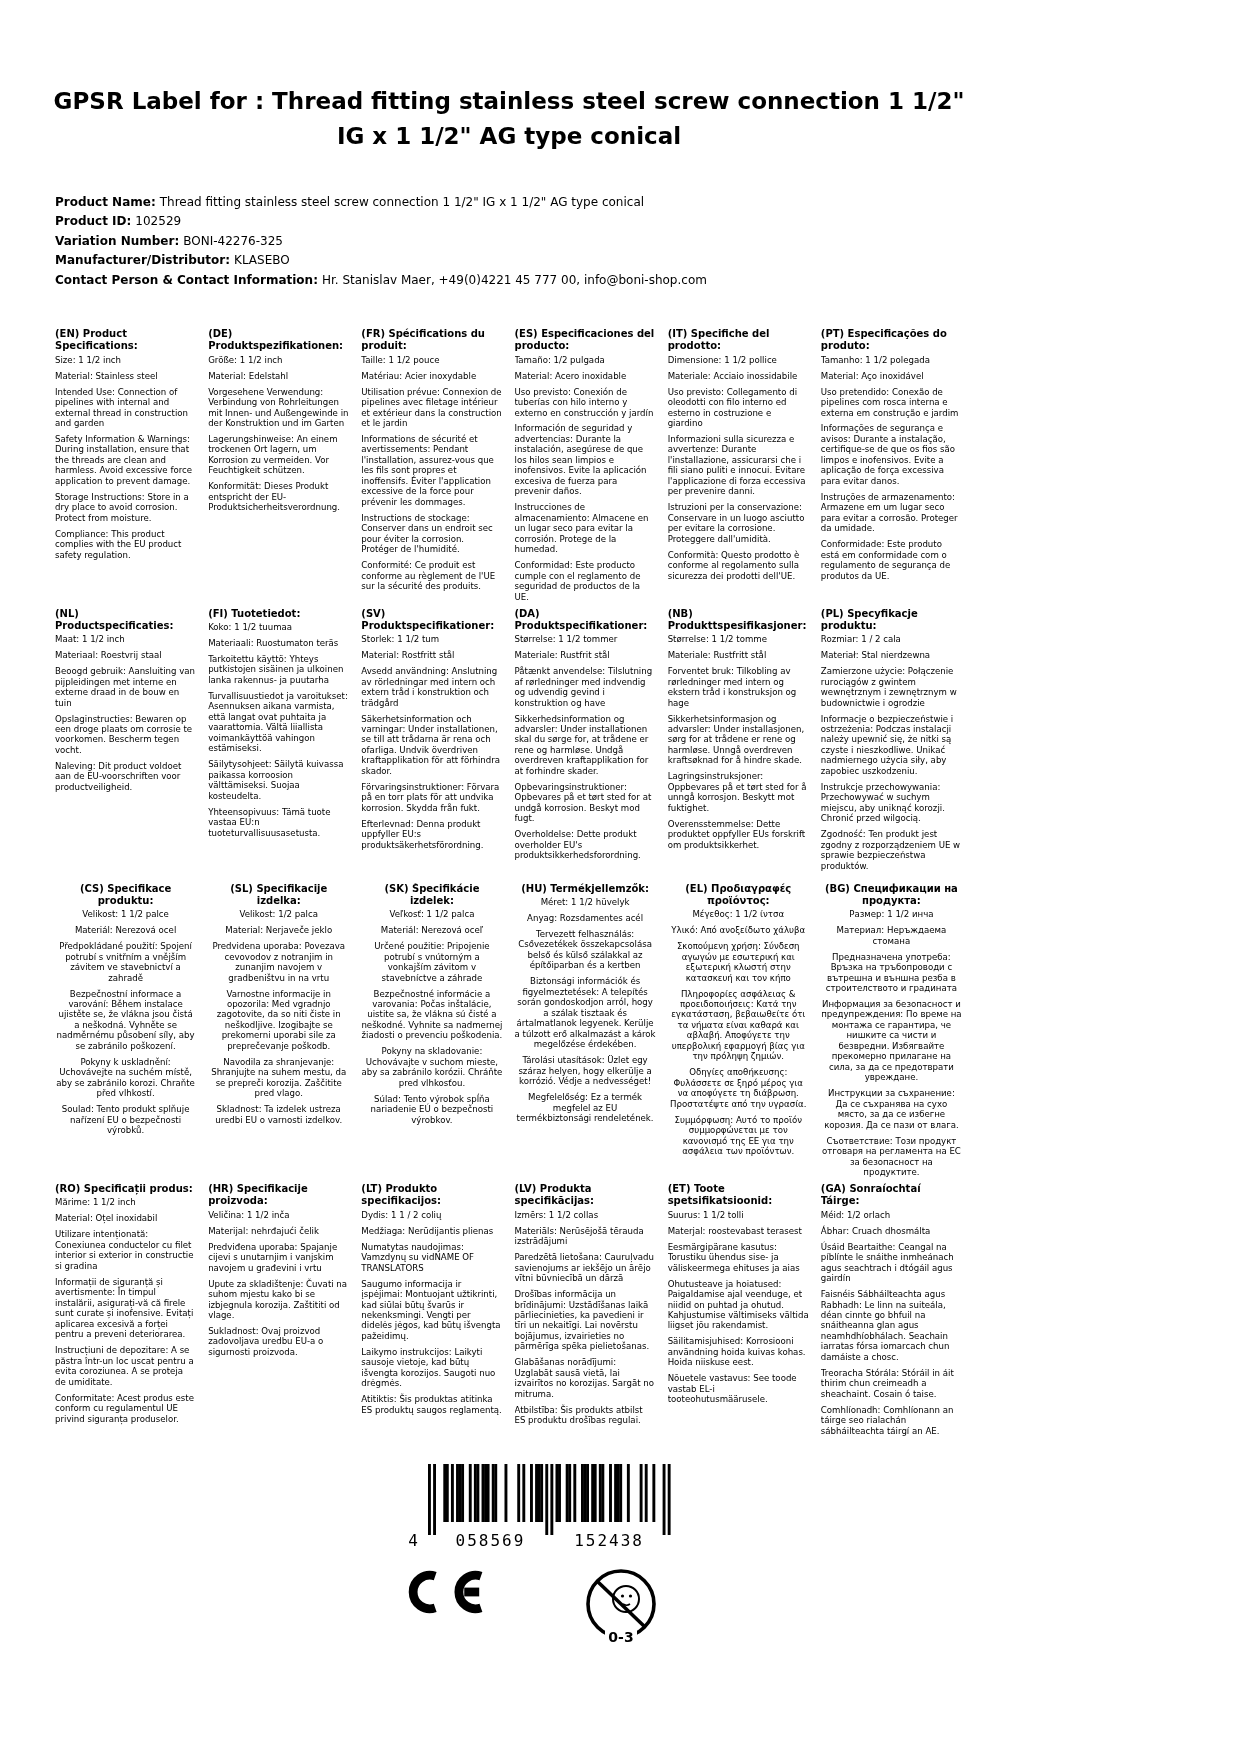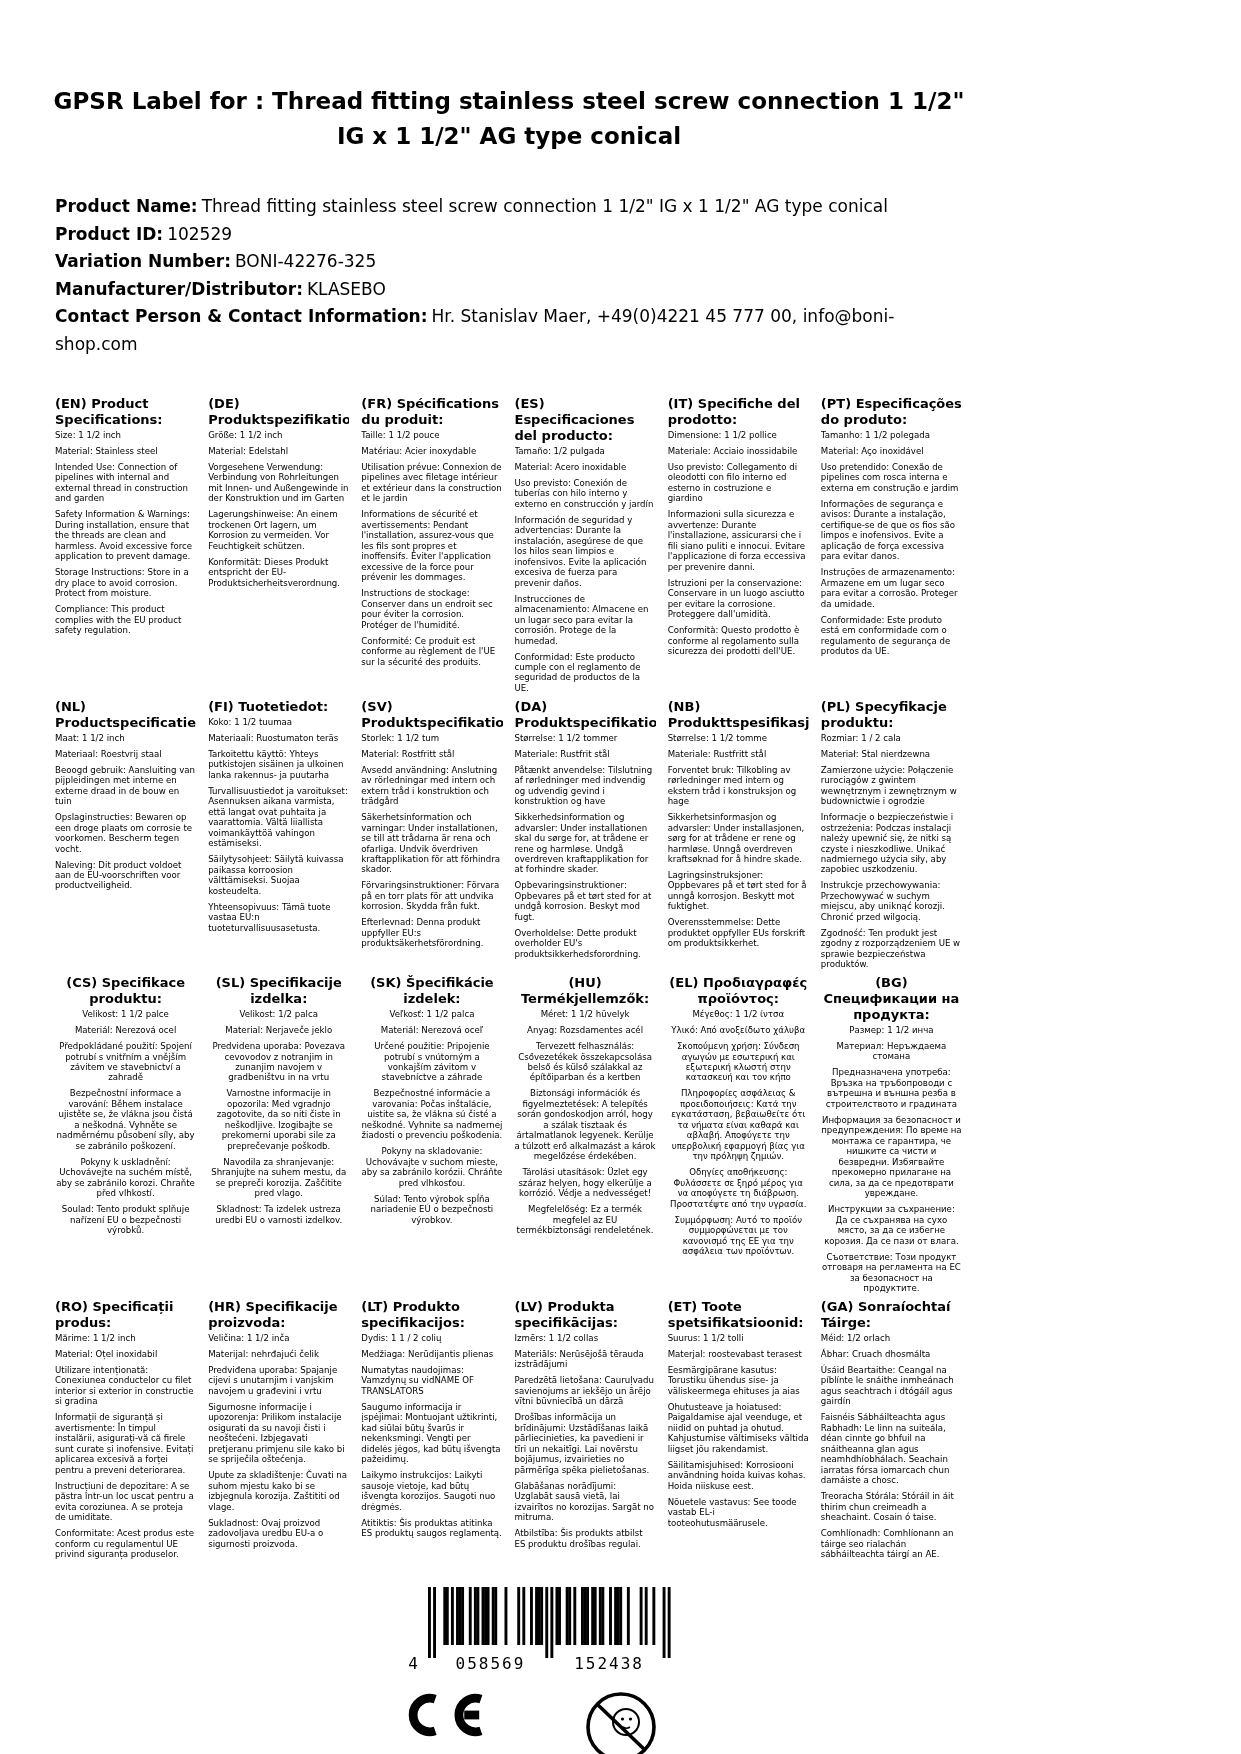--- a/index.html
+++ b/index.html
@@ -6,32 +6,32 @@
   .page {
     width:1018px; min-height:1754px; position:relative;
     font-family:"DejaVu Sans", sans-serif; color:#000; background:#fff;
     overflow:hidden;
     margin-top:36px;
   }
   .title {
     padding-top:48px; margin:0 auto; max-width:930px;
     text-align:center; font-weight:bold; font-size:23px; line-height:1.5;
   }
-  .product-info { margin:40px 56px 0 55px; font-size:17px; line-height:1.62; }
+  .product-info { margin:40px 56px 0 55px; font-size:12px; line-height:1.62; }
   .pi-line b { font-weight:bold; }
   .pi-line span { margin-left:4px; }
   .spec-grid {
     display:grid; grid-template-columns:repeat(6, 1fr);
     column-gap:12px; margin:38px 56px 0 55px;
   }
   .spec-block { font-size:8.6px; line-height:1.22; overflow:hidden; }
   .spec-block:nth-child(-n+6)   { min-height:278px; }
   .spec-block:nth-child(n+7):nth-child(-n+12)  { min-height:275px; }
   .spec-block:nth-child(n+13):nth-child(-n+18) { min-height:285px;text-align:center; }
-  .spec-header { font-weight:bold; font-size:13px; margin:0 0 2px 0; }
+  .spec-header { font-weight:bold; font-size:10px; margin:0 0 2px 0; }
   .spec-block p { margin:0 0 5.5px 0; }
   .bottom-area { margin:20px 0 0 388px; width:340px; }
   .barcode-svg { display:block; }
   .marks-row { display:flex; align-items:flex-start; gap:96px; margin:14px 0 0 12px; }
 </style>
 </head>
 <body>
 
 <div class="page">
 
@@ -213,21 +213,20 @@
         <p>Utilizare intenționată: Conexiunea conductelor cu filet interior si exterior in constructie si gradina</p>
         <p>Informații de siguranță și avertismente: În timpul instalării, asigurați-vă că firele sunt curate și inofensive. Evitați aplicarea excesivă a forței pentru a preveni deteriorarea.</p>
         <p>Instrucțiuni de depozitare: A se păstra într-un loc uscat pentru a evita coroziunea. A se proteja de umiditate.</p>
         <p>Conformitate: Acest produs este conform cu regulamentul UE privind siguranța produselor.</p>
       </div>
       <div class="spec-block">
         <div class="spec-header">(HR) Specifikacije proizvoda:</div>
         <p>Veličina: 1 1/2 inča</p>
         <p>Materijal: nehrđajući čelik</p>
         <p>Predviđena uporaba: Spajanje cijevi s unutarnjim i vanjskim navojem u građevini i vrtu</p>
-        <p>Sigurnosne informacije i upozorenja: Prilikom instalacije osigurati da su navoji čisti i neoštećeni. Izbjegavati pretjeranu primjenu sile kako bi se spriječila oštećenja.</p>
         <p>Upute za skladištenje: Čuvati na suhom mjestu kako bi se izbjegnula korozija. Zaštititi od vlage.</p>
         <p>Sukladnost: Ovaj proizvod zadovoljava uredbu EU-a o sigurnosti proizvoda.</p>
       </div>
       <div class="spec-block">
         <div class="spec-header">(LT) Produkto specifikacijos:</div>
         <p>Dydis: 1 1 / 2 colių</p>
         <p>Medžiaga: Nerūdijantis plienas</p>
         <p>Numatytas naudojimas: Vamzdynų su vidNAME OF TRANSLATORS</p>
         <p>Saugumo informacija ir įspėjimai: Montuojant užtikrinti, kad siūlai būtų švarūs ir nekenksmingi. Vengti per didelės jėgos, kad būtų išvengta pažeidimų.</p>
         <p>Laikymo instrukcijos: Laikyti sausoje vietoje, kad būtų išvengta korozijos. Saugoti nuo drėgmės.</p>

